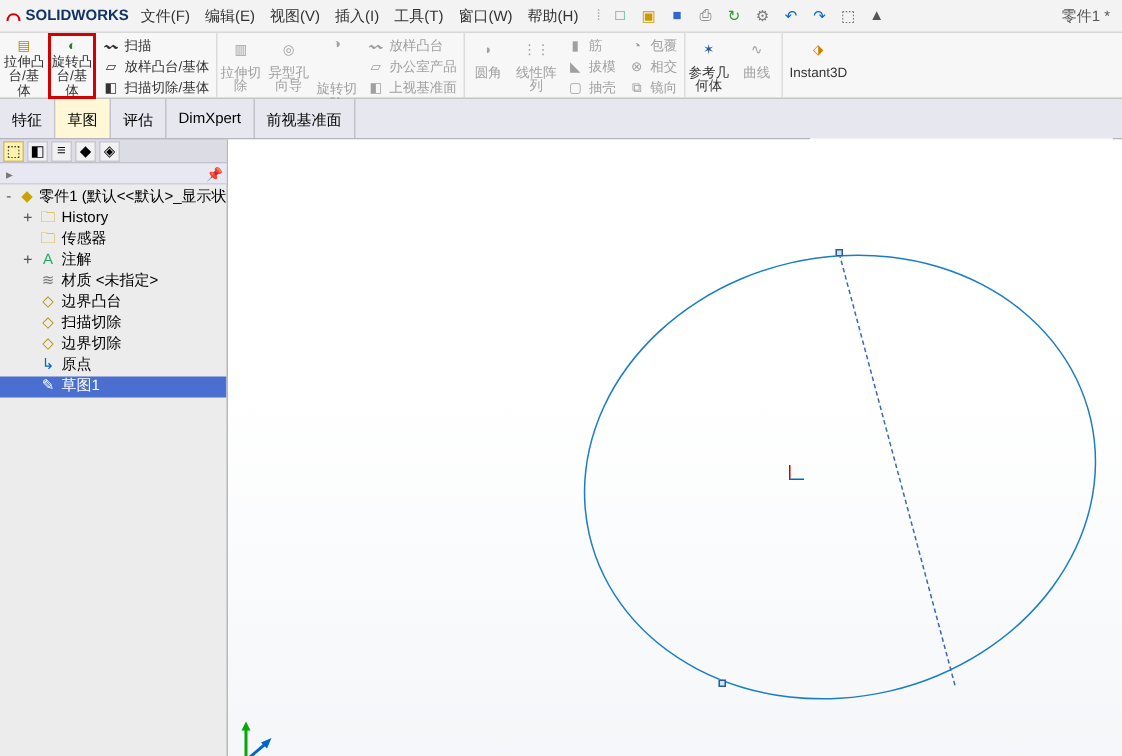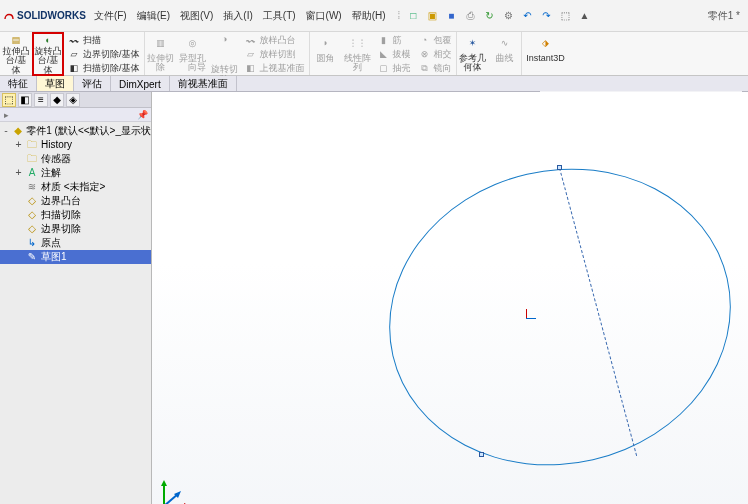--- a/index.html
+++ b/index.html
@@ -1,20 +1,20 @@
 <!DOCTYPE html>
 <html><head>
 <meta charset="utf-8">
 <style>
   * { margin: 0; padding: 0; box-sizing: border-box; font-family: "Microsoft YaHei", SimSun, Arial, sans-serif; }
   html, body { width: 748px; height: 504px; overflow: hidden; background: #fff; }
 
   
   .menubar {
-    height: 32px;
+    height: 22px;
     background: #f3f3f3;
     border-bottom: 1px solid #d8d8d8;
     display: flex; align-items: center;
     font-size: 10px; color: #333;
     padding-left: 4px;
     white-space: nowrap;
   }
   .menubar .logo { font-weight: bold; color:#113366; margin-right: 8px; display:flex; align-items:center; gap:3px;}
   .menubar .logo svg { width:10px; height:10px; }
   .menubar .menu-item { margin-right: 10px; cursor: default; }
@@ -53,21 +53,21 @@
   .med-col .row .ico { width:12px;height:12px; display:flex;align-items:center;justify-content:center;}
   .muted { color:#a0a0a0; }
   .hl {
     position:absolute;
     border:2px solid #d40000;
     pointer-events:none;
   }
 
   
   .tabsrow {
-    height: 16px;
+    height: 27px;
     background:#e7e7ef;
     border-bottom:1px solid #b5b5c0;
     display:flex; align-items:stretch;
     font-size:10px;
     position:relative;
   }
   .tabsrow .tab {
     padding: 1px 8px 0 8px;
     border-right:1px solid #c2c2cc;
     display:flex; align-items:center;
@@ -197,53 +197,53 @@
 台/基
 体</span>
     </div>
     <div class="med-col">
       <div class="row">
           <span class="ico">〰</span>
           <span>扫描</span>
         </div>
       <div class="row">
           <span class="ico">▱</span>
-          <span>边界切除/基体</span>
+          <span>放样凸台/基体</span>
         </div>
       <div class="row">
           <span class="ico">◧</span>
           <span>扫描切除/基体</span>
         </div>
     </div>
   </div>
 
   <div class="rgrp">
     <div class="big-btn muted">
       <span class="ico">▥</span>
       <span class="lbl" style="white-space:pre-line;">拉伸切
 除</span>
     </div>
     <div class="big-btn muted">
       <span class="ico">◎</span>
-      <span class="lbl" style="white-space:pre-line;text-align:right;">异型孔
+      <span class="lbl" style="white-space:pre-line;">异型孔
 向导</span>
     </div>
     <div class="big-btn muted">
       <span class="ico">◑</span>
       <span class="lbl" style="white-space:pre-line;margin-top:20px;">旋转切
 除</span>
     </div>
     <div class="med-col muted">
       <div class="row">
           <span class="ico">〰</span>
           <span>放样凸台</span>
         </div>
       <div class="row">
           <span class="ico">▱</span>
-          <span>放样切割</span>
+          <span>办公室产品</span>
         </div>
       <div class="row">
           <span class="ico">◧</span>
           <span>上视基准面</span>
         </div>
     </div>
   </div>
 
   <div class="rgrp">
     <div class="big-btn muted">

